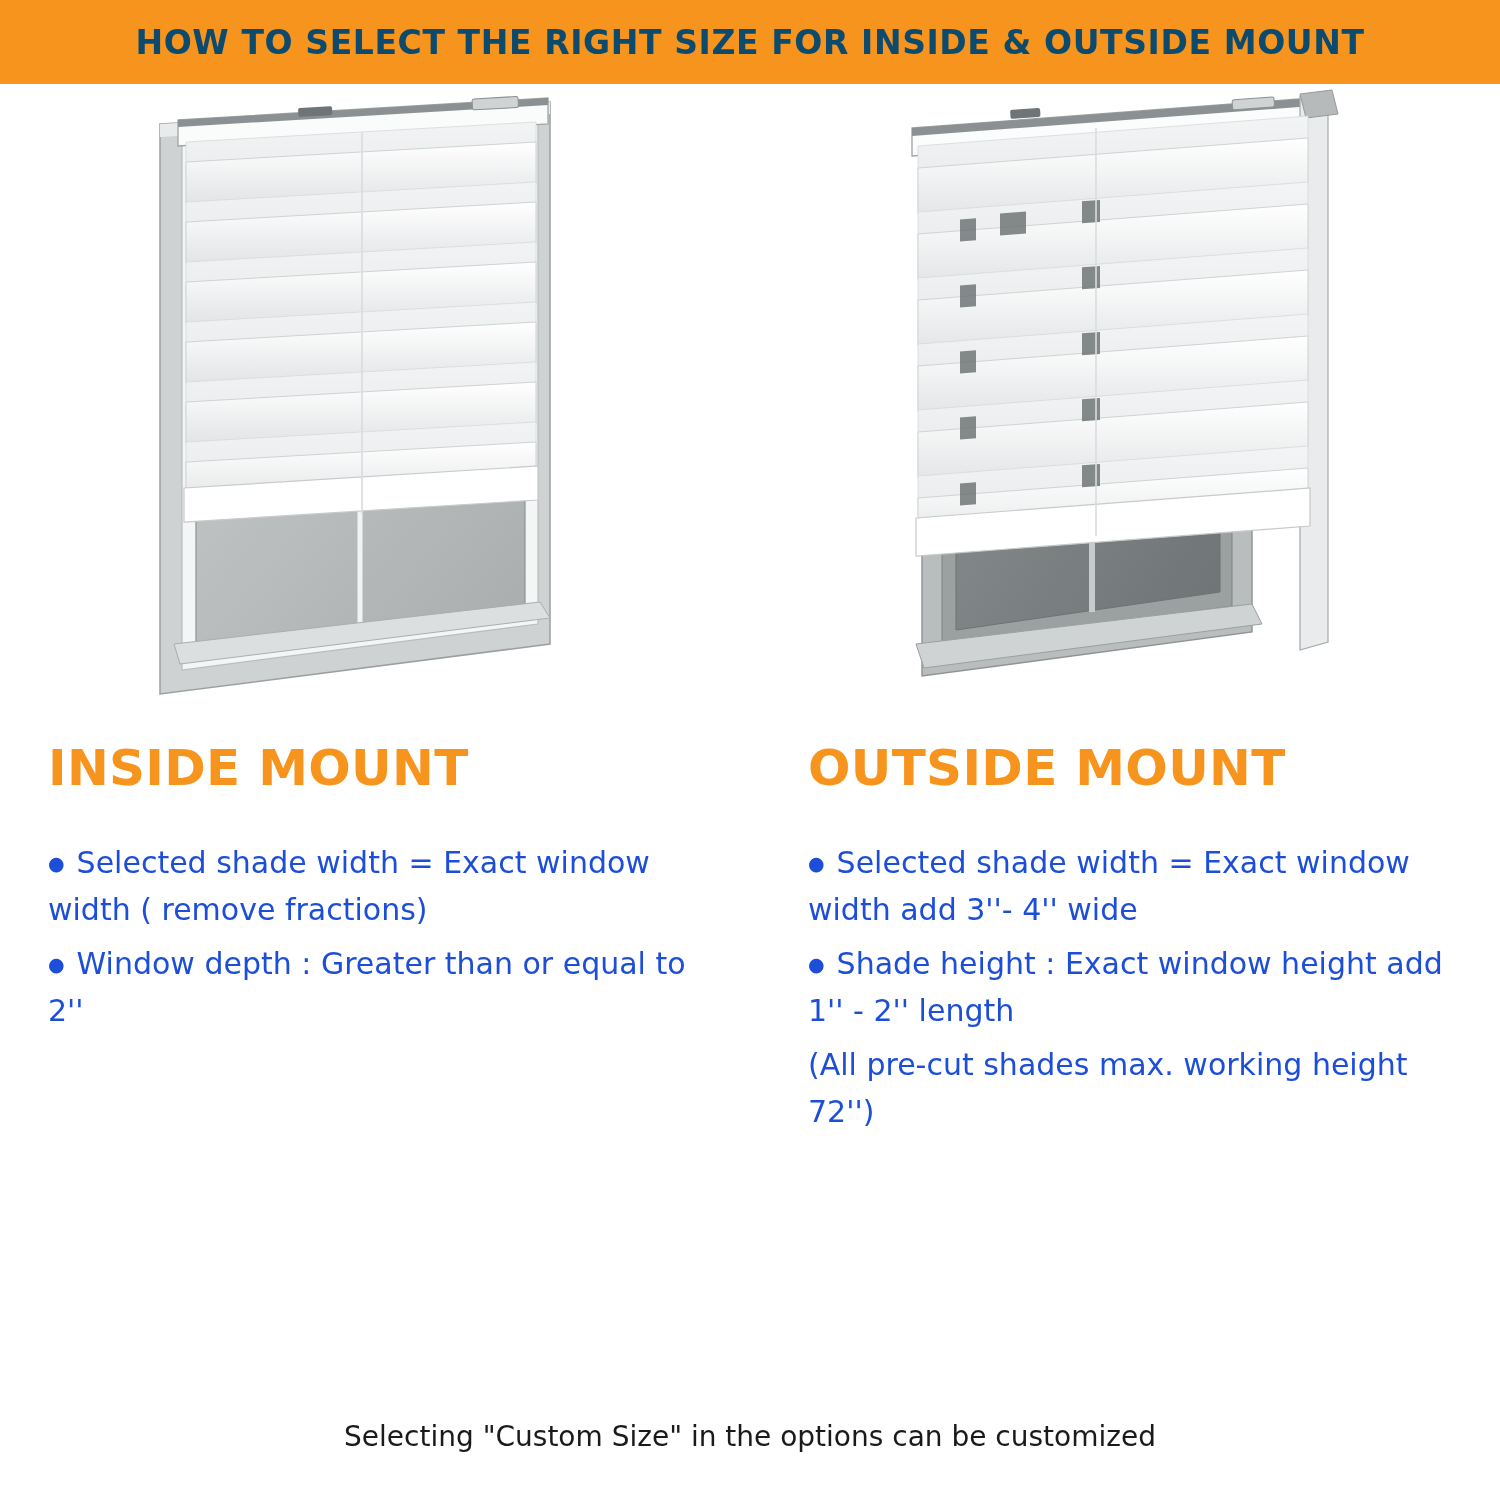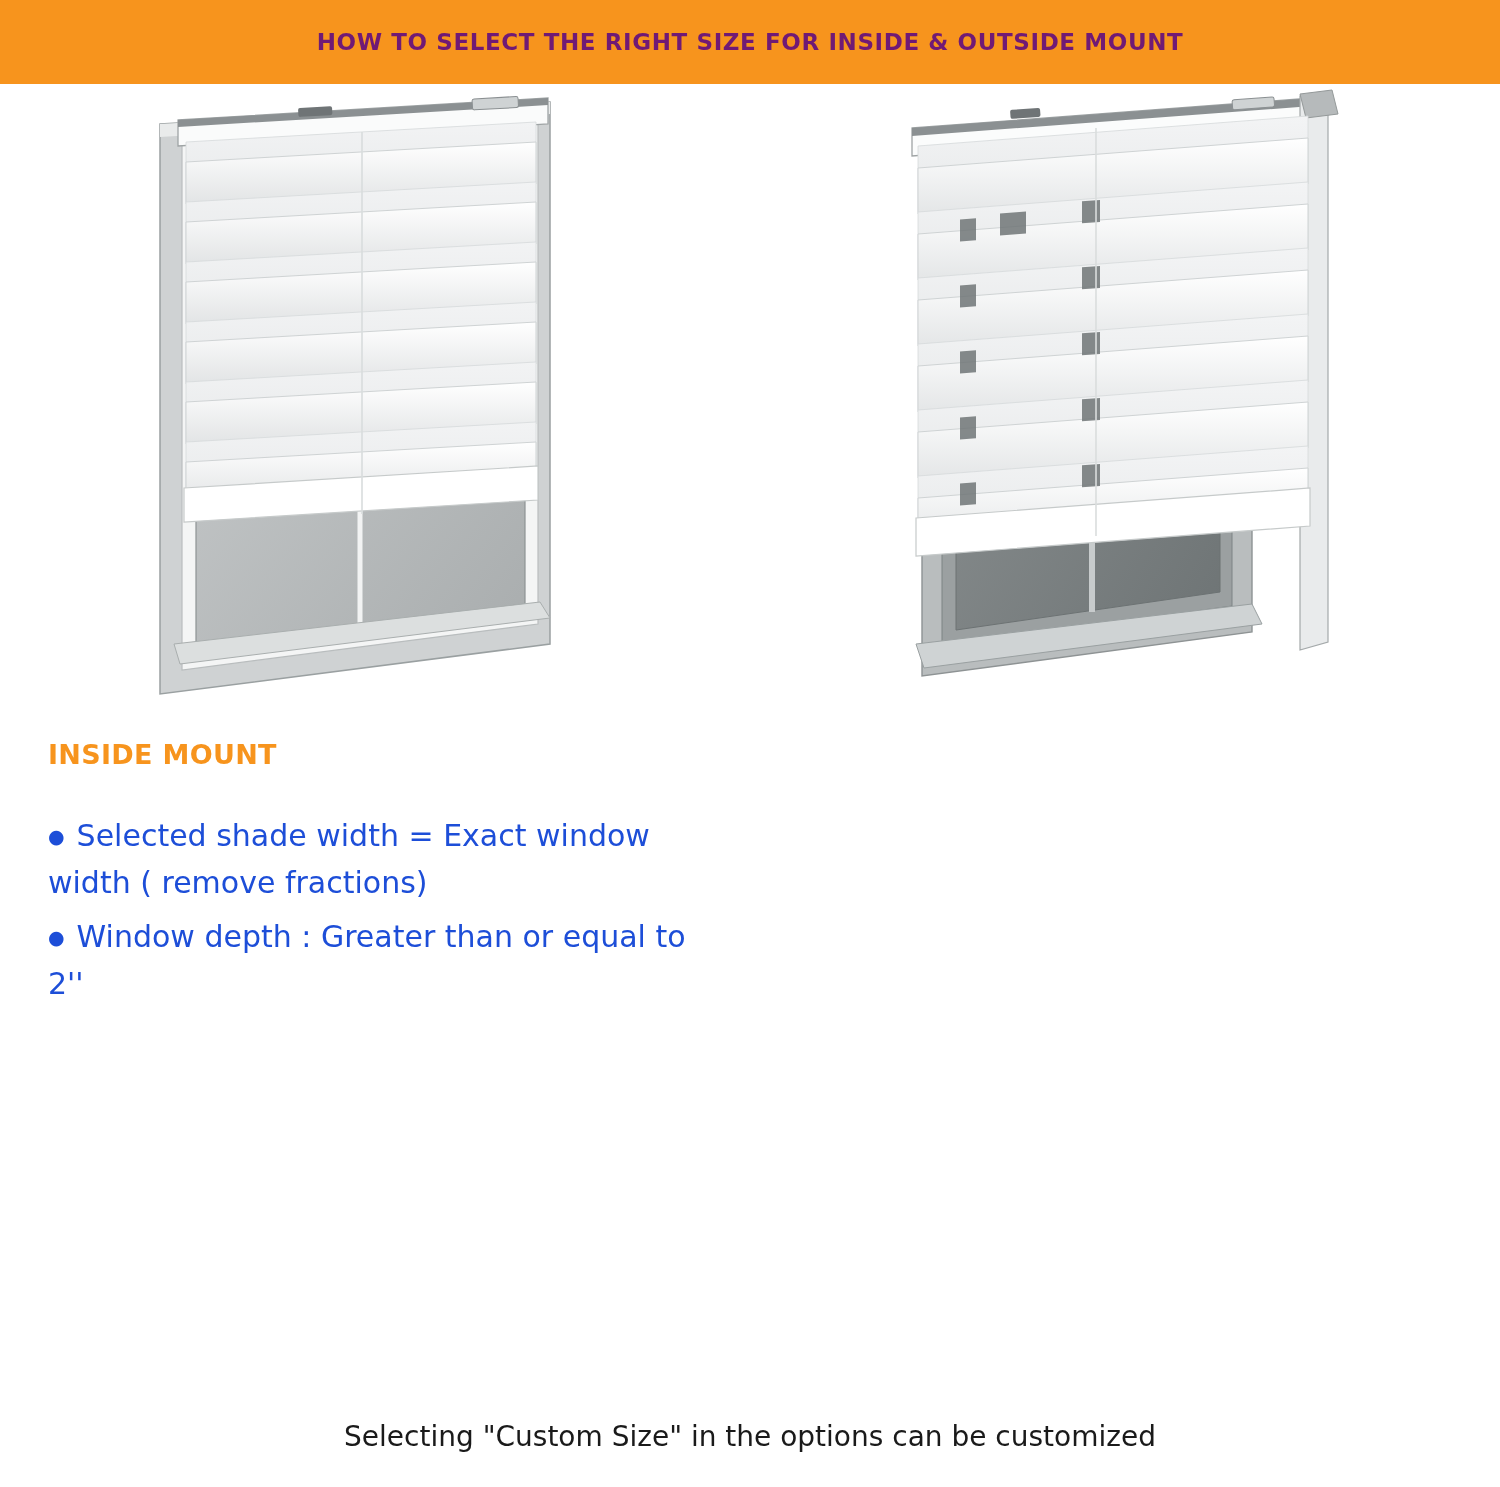--- a/index.html
+++ b/index.html
@@ -19,22 +19,22 @@
   .header-bar {
     width: 100%;
     height: 84px;
     background: #F7941D;
     display: flex;
     align-items: center;
     justify-content: center;
     box-sizing: border-box;
   }
   .header-title {
-    color: #701a75;
-    font-size: 23px;
+    color: #0c4a6e;
+    font-size: 33px;
     font-weight: bold;
     letter-spacing: 0.6px;
     text-align: center;
     font-family: "DejaVu Sans", sans-serif;
     white-space: nowrap;
   }
 
   
   .illustrations {
     position: relative;
@@ -58,21 +58,21 @@
   }
   .col {
     width: 50%;
     box-sizing: border-box;
   }
   .col-left  { padding-left: 20px; padding-right: 30px; }
   .col-right { padding-left: 58px; padding-right: 10px; }
 
   .section-title {
     color: #F7941D;
-    font-size: 27px;
+    font-size: 50px;
     font-weight: bold;
     margin: 0 0 42px 0;
     letter-spacing: 0.3px;
     font-family: "DejaVu Sans", sans-serif;
   }
 
   ul.bullets {
     list-style: none;
     margin: 0;
     padding: 0;
@@ -247,15 +247,23 @@
 <div class="columns">
 
   <div class="col col-left">
     <h2 class="section-title">INSIDE MOUNT</h2>
     <ul class="bullets">
       <li class="bullet">Selected shade width = Exact window width ( remove fractions)</li>
       <li class="bullet">Window depth : Greater than or equal to 2''</li>
     </ul>
   </div>
 
+  <div class="col col-right">
+    <h2 class="section-title">OUTSIDE MOUNT</h2>
+    <ul class="bullets">
+      <li class="bullet">Selected shade width = Exact window width add 3''- 4'' wide</li>
+      <li class="bullet">Shade height : Exact window height add 1'' - 2'' length</li>
+      <li class="plain">(All pre-cut shades max. working height 72'')</li>
+    </ul>
+  </div>
 </div>
 
 <div class="footer-note">Selecting "Custom Size" in the options can be customized</div>
 
 </body></html>

